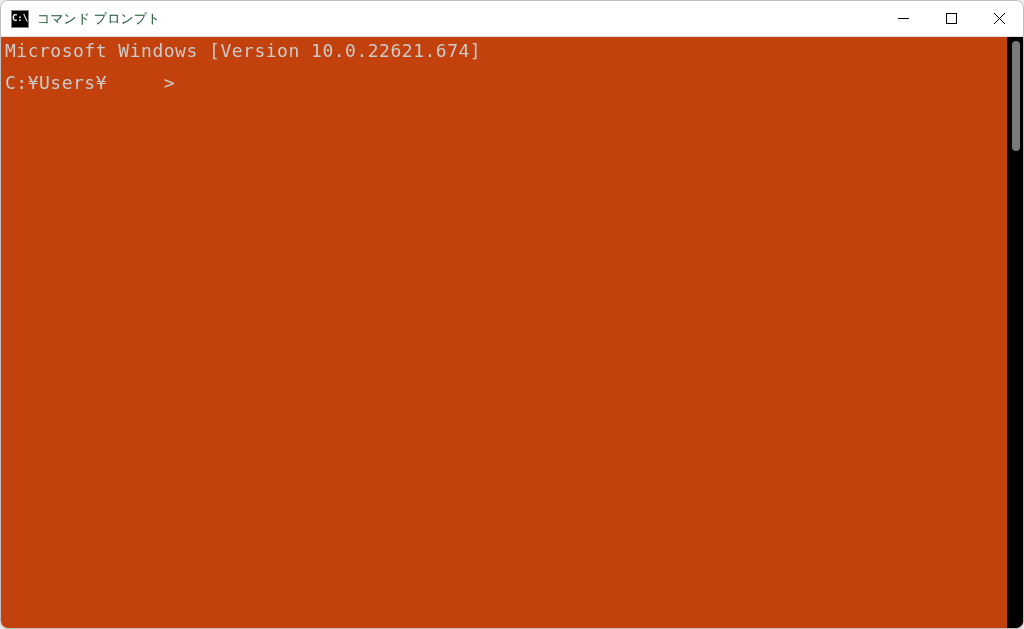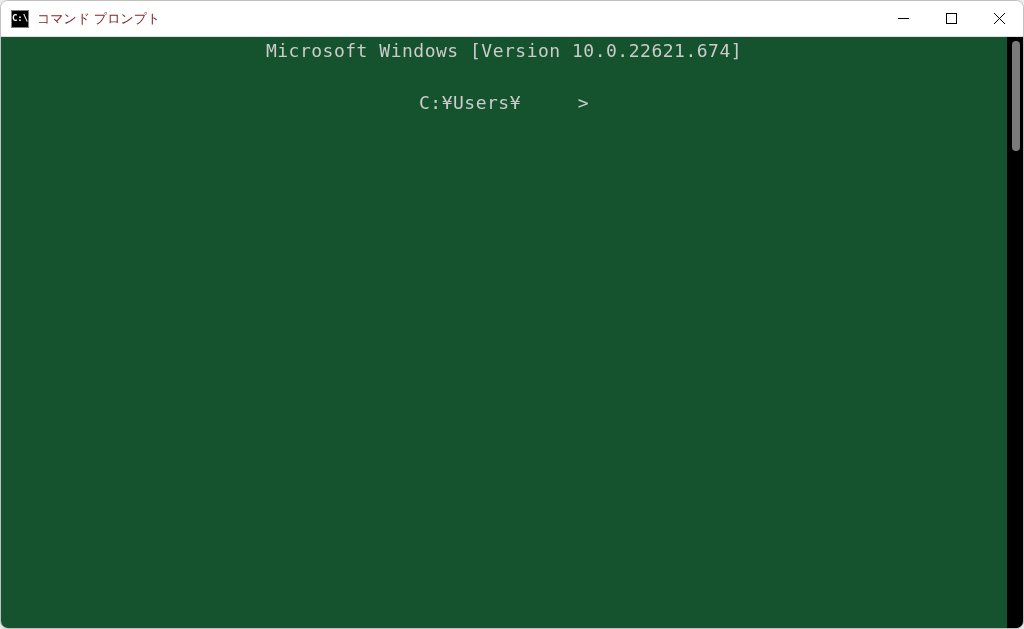--- a/index.html
+++ b/index.html
@@ -55,21 +55,21 @@
       justify-content: center;
       font-size: 9px;
       color: #ffffff;
       font-family: monospace;
       font-weight: bold;
       line-height: 1;
     }
     
     .title-text {
       font-size: 13px;
-      color: #7f1d1d;
+      color: #14532d;
     }
     
     .window-controls {
       display: flex;
       height: 100%;
     }
     
     .win-btn {
       width: 48px;
       height: 100%;
@@ -81,44 +81,43 @@
       cursor: pointer;
     }
     
     .win-btn svg {
       width: 11px;
       height: 11px;
     }
     
     .terminal-area {
       flex: 1;
-      background: #14532d;
+      background: #c2410c;
       position: relative;
       display: flex;
-      text-align: center;
     }
     
     .terminal-content {
       flex: 1;
       padding: 2px 4px;
       font-family: "MS Gothic", "Consolas", monospace;
       font-size: 18px;
       line-height: 1.35;
       color: #cccccc;
       white-space: pre;
       letter-spacing: 0.5px;
       overflow: hidden;
     }
     
     .terminal-line {
       display: block;
     }
     
     .prompt-line {
-      margin-top: 28px;
+      margin-top: 8px;
     }
     
     .scrollbar {
       width: 16px;
       background: #000000;
       position: relative;
     }
     
     .scrollbar-thumb {
       position: absolute;

